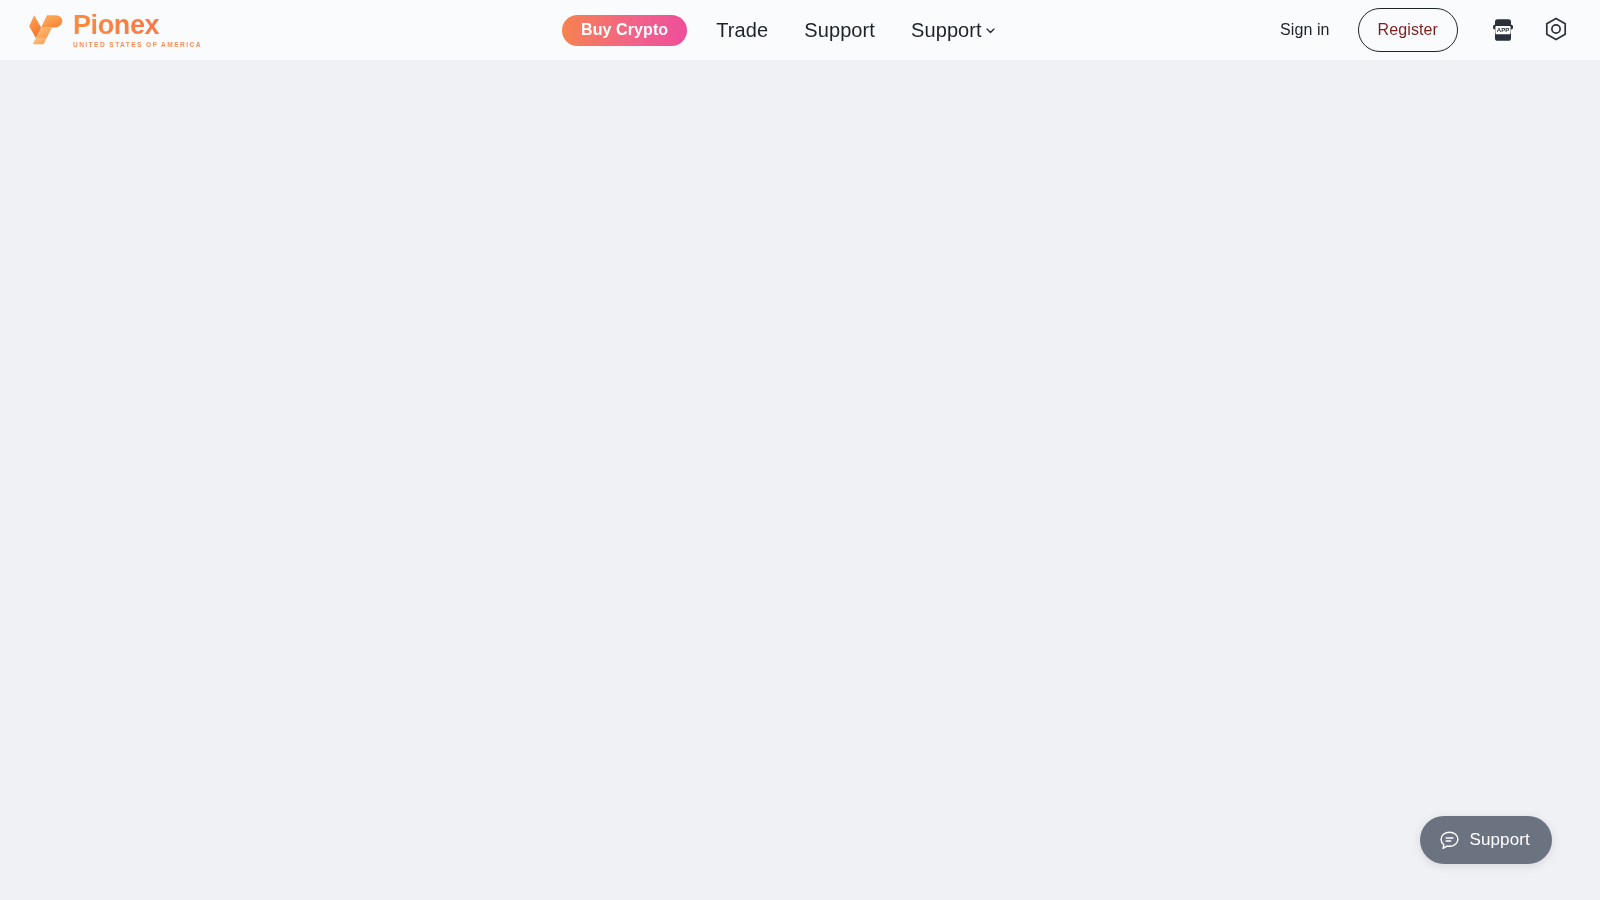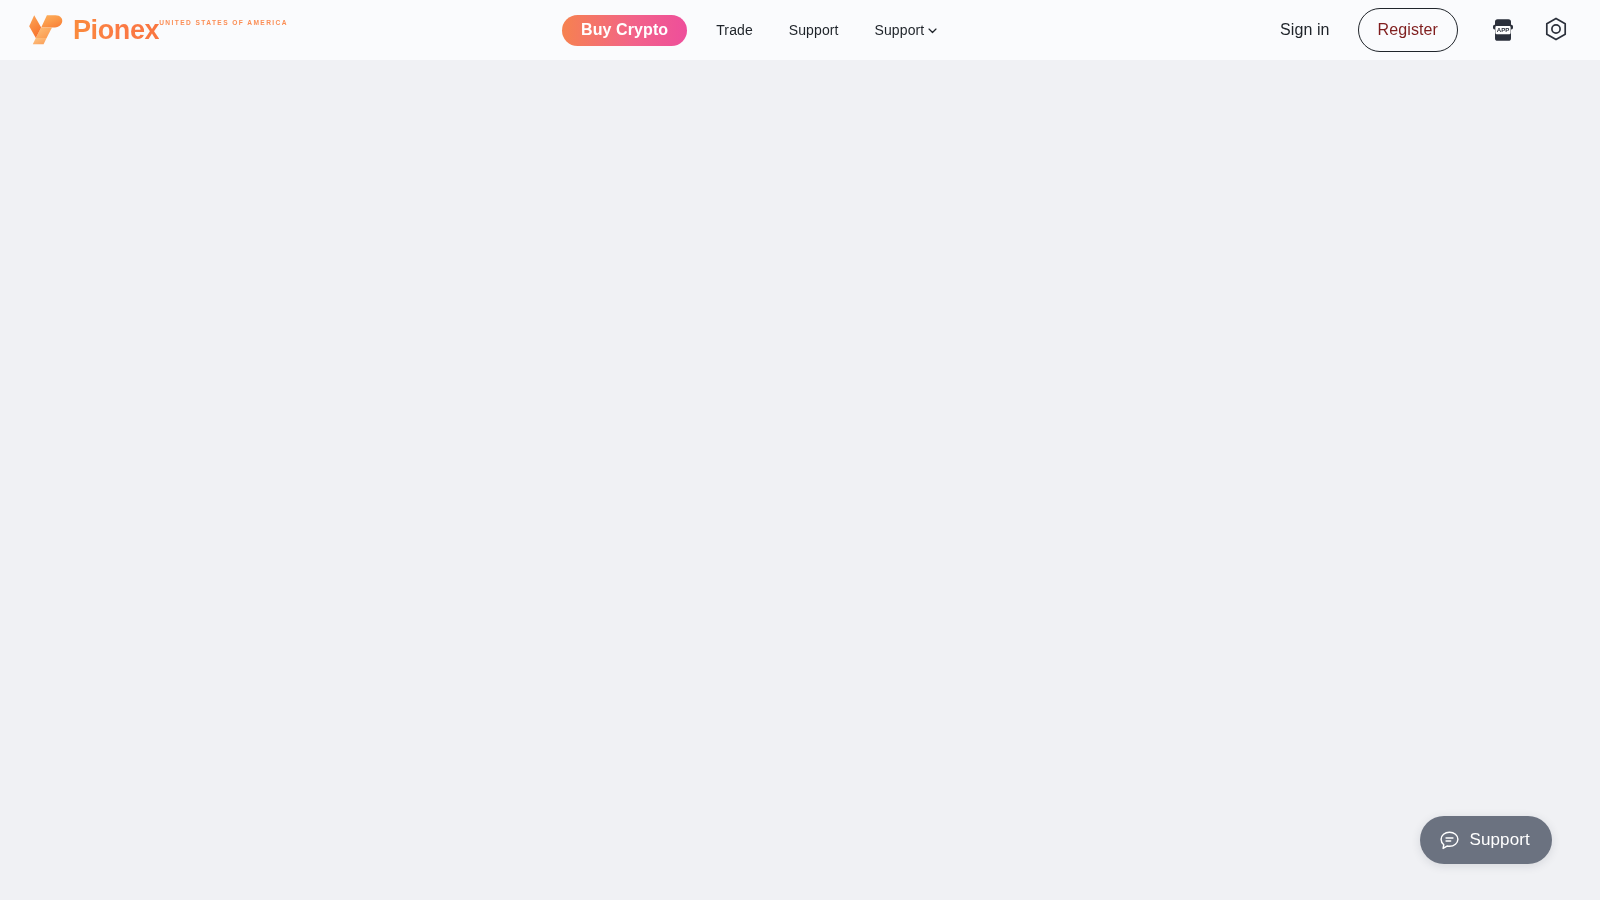--- a/index.html
+++ b/index.html
@@ -47,21 +47,21 @@
     text-decoration: none;
   }
   .logo-mark {
     width: 36px;
     height: 34px;
     flex: 0 0 auto;
     display: block;
   }
   .logo-text-wrap {
     display: flex;
-    flex-direction: row;
+    flex-direction: column;
     justify-content: center;
     padding-top: 1px;
   }
   .logo-word {
     font-size: 27px;
     font-weight: 700;
     letter-spacing: -0.4px;
     line-height: 1;
     background: linear-gradient(95deg, #FA8B3C 0%, #FB7A45 55%, #F9763F 100%);
     -webkit-background-clip: text;
@@ -83,21 +83,21 @@
   .nav-center {
     position: absolute;
     left: 562px;
     top: 0;
     height: 60px;
     display: flex;
     align-items: center;
     gap: 0;
   }
   .nav-item {
-    font-size: 14px;
+    font-size: 20px;
     color: #1E2329;
     padding: 0 18px;
     height: 60px;
     display: flex;
     align-items: center;
     cursor: pointer;
     white-space: nowrap;
     letter-spacing: 0.1px;
     background: none;
     border: none;

